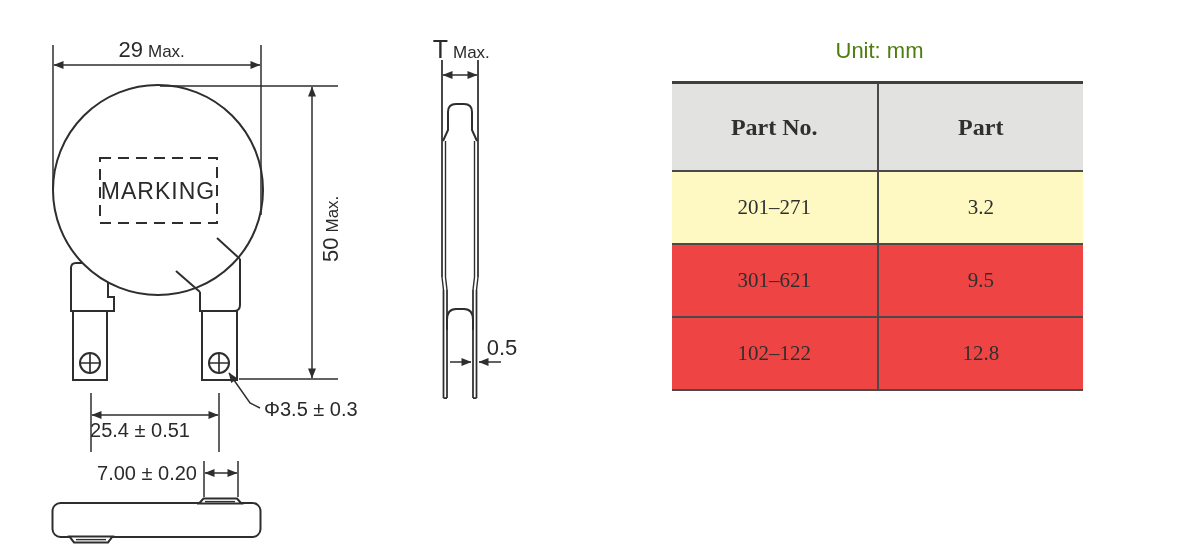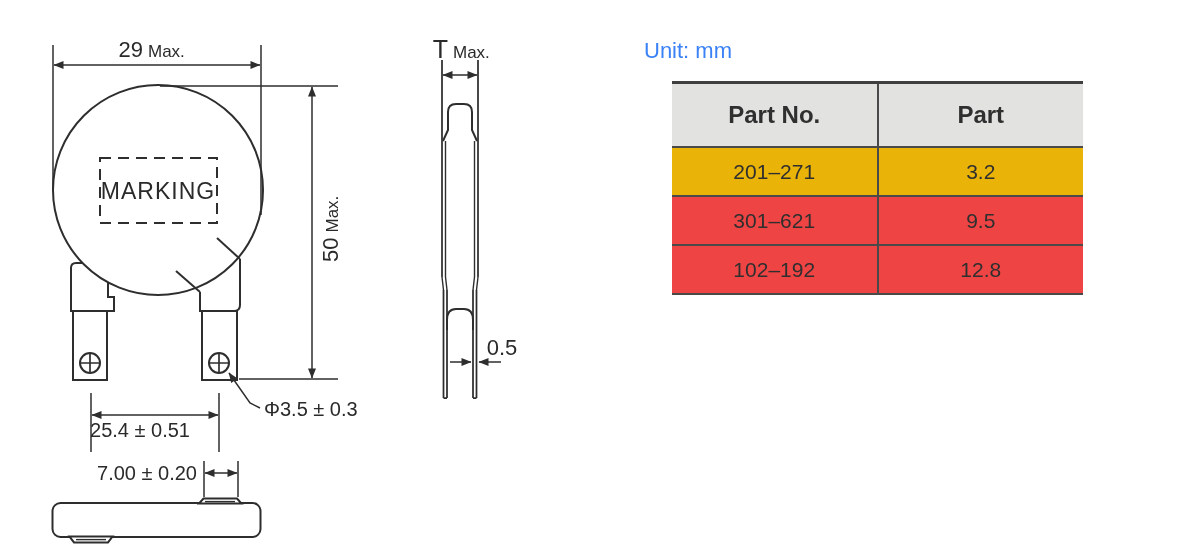--- a/index.html
+++ b/index.html
@@ -3,35 +3,35 @@
 <meta charset="utf-8">
 <style>
   html,body{margin:0;padding:0;background:#ffffff;}
   #stage{
     position:relative;width:1200px;height:559px;background:#ffffff;
     font-family:"Liberation Sans",sans-serif;overflow:hidden;
   }
   #drawing{position:absolute;left:0;top:0;}
   svg text{fill:#2a2a2a;}
   .unit-label{
-    position:absolute;left:644px;top:38px;width:415px;text-align:left;
-    font-size:22px;color:#3b82f6;
+    position:absolute;left:672px;top:38px;width:415px;text-align:center;
+    font-size:22px;color:#4d7c0f;
   }
   table.spec{
     position:absolute;left:672px;top:81px;width:411px;
     border-collapse:collapse;table-layout:fixed;
     border-top:3px solid #3f3f3f;
     color:#2f2f2f;
   }
   table.spec th, table.spec td{
     border-bottom:2px solid #4a4a4a;
-    text-align:center;vertical-align:middle;padding:4px;
+    text-align:center;vertical-align:middle;padding:16px;font-family:Liberation Serif, serif;
   }
   table.spec th{height:54px;font-size:24px;font-weight:bold;background:#e2e2e0;}
-  table.spec td{height:39px;font-size:21px;background:#eab308;}
+  table.spec td{height:39px;font-size:21px;background:#fef9c3;}
   table.spec .col2{border-left:2px solid #4a4a4a;}
   table.spec tr.alt td{background:#ef4444;}
 </style>
 </head>
 <body>
 
 <div id="stage">
 
   <svg id="drawing" width="660" height="559" viewBox="0 0 660 559">
     <defs>
@@ -151,19 +151,19 @@
     <tbody>
       <tr>
         <td>201–271</td>
         <td class="col2">3.2</td>
       </tr>
       <tr class="alt">
         <td>301–621</td>
         <td class="col2">9.5</td>
       </tr>
       <tr class="alt">
-        <td>102–192</td>
+        <td>102–122</td>
         <td class="col2">12.8</td>
       </tr>
     </tbody>
   </table>
 
 </div>
 
 </body></html>

